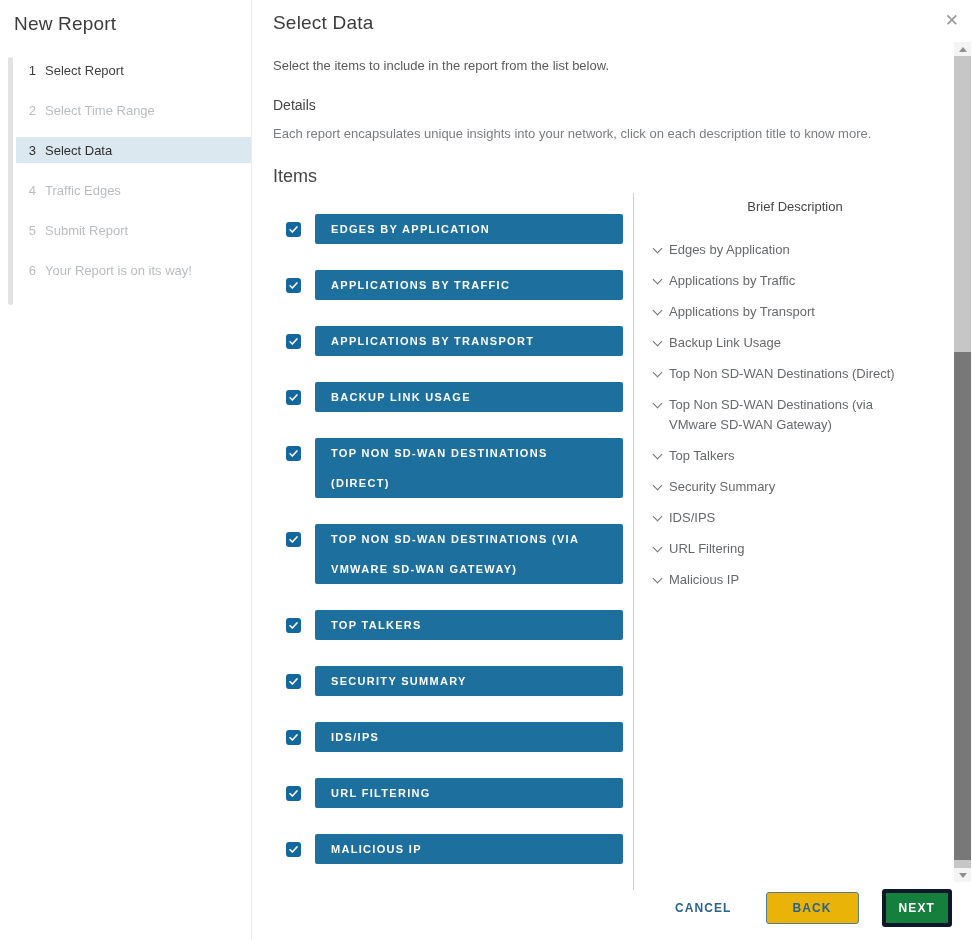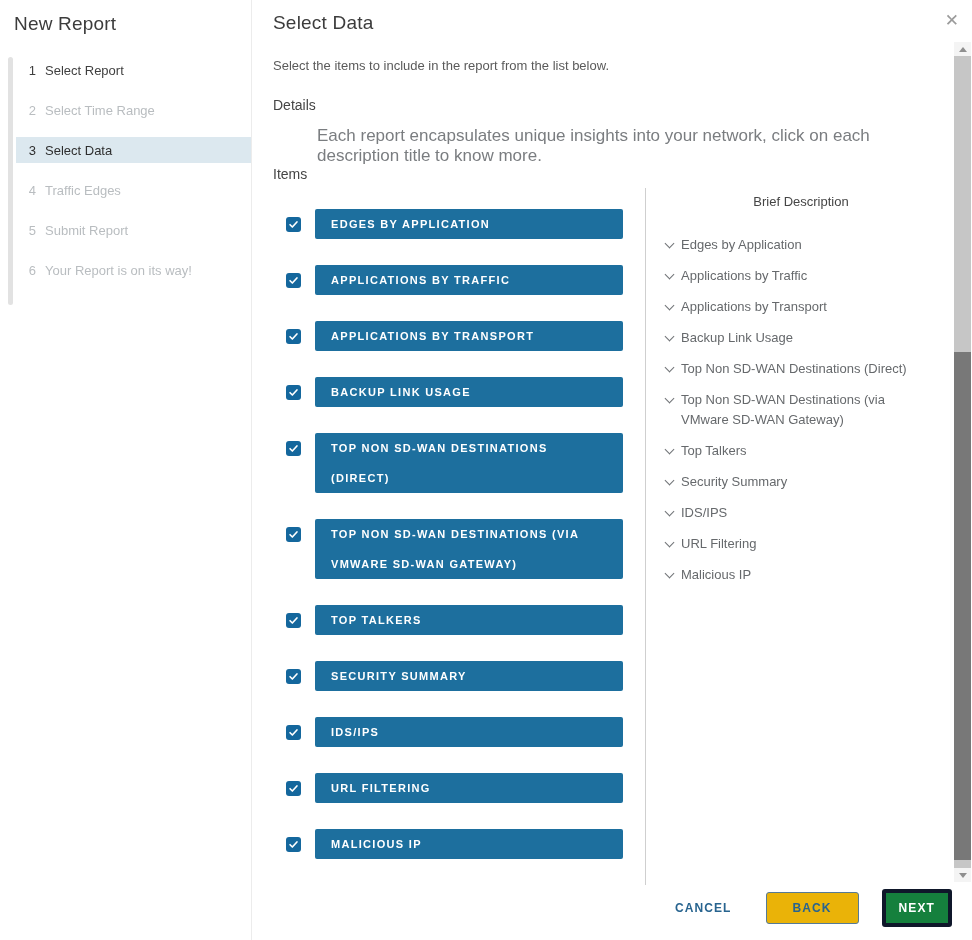--- a/index.html
+++ b/index.html
@@ -20,26 +20,26 @@
   .step.active { color:#2e2e2e; background:#dce8ef; margin-left:16px; padding-left:6px; }
   .step.active .num { color:#2e2e2e; }
 
   
   .main { position:absolute; left:252px; top:0; width:720px; height:940px; padding:12px 36px 0 21px; }
   .main-title { font-size:19px; font-weight:400; color:#3c3c3c; letter-spacing:.2px; }
   .close-btn { position:absolute; top:12px; right:13px; font-size:17px; color:#9b9b9b;
                cursor:pointer; line-height:1; font-weight:400; }
   .subtitle { margin-top:24px; font-size:13px; color:#5a5a5a; }
   .details-heading { margin-top:24px; font-size:14px; color:#454545; }
-  .details-text { margin-top:13px; font-size:17px; color:#7a7d80;margin-left:44px; }
-  .items-label { font-size:14px; color:#454545; }
+  .details-text { margin-top:13px; font-size:13px; color:#7a7d80; }
+  .items-label { margin-top:25px; font-size:18px; color:#454545; }
 
   .content-row { display:flex; align-items:stretch; margin-top:6px; }
   .items-col { width:350px; padding:21px 0 0 13px; }
-  .desc-col  { flex:1; border-left:1px solid #cfcfcf; margin-left:22px; padding:6px 0 0 20px; min-height:670px; }
+  .desc-col  { flex:1; border-left:1px solid #cfcfcf; margin-left:10px; padding:6px 0 0 20px; min-height:670px; }
 
   
   .item-row { display:flex; align-items:flex-start; margin-bottom:26px; }
   .checkbox { width:15px; height:15px; min-width:15px; margin-top:8px; margin-right:14px;
               background:#14679d; border-radius:3px; display:flex; align-items:center; justify-content:center; cursor:pointer; }
   .checkbox svg { width:11px; height:11px; }
   .item-bar { flex:1; background:#1d6f9e; border-radius:2px; padding:0 16px; cursor:pointer; }
   .item-bar .bar-label { display:block; color:#fff; font-size:11px; font-weight:700;
                          letter-spacing:1.3px; line-height:30px; }
 

